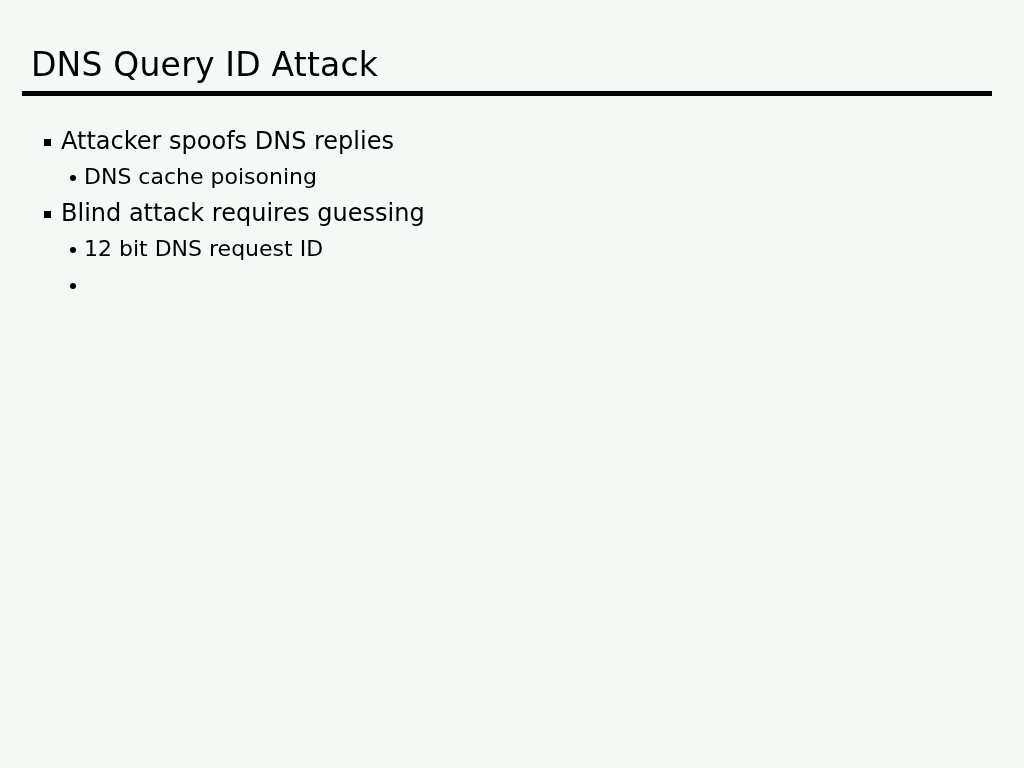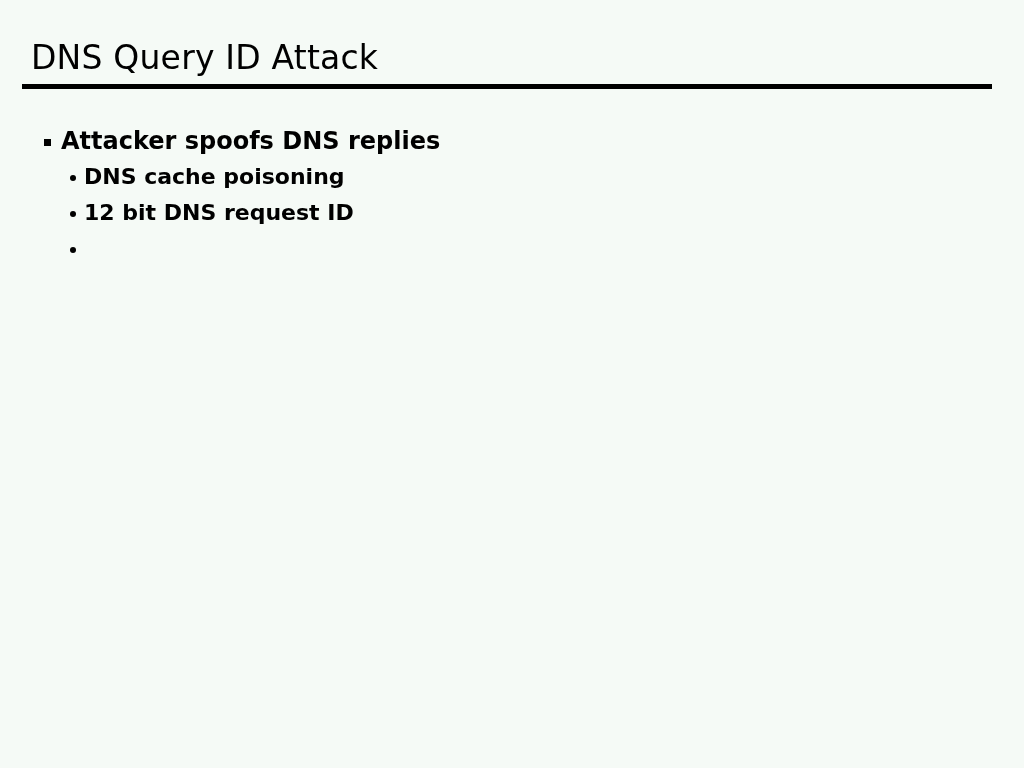--- a/index.html
+++ b/index.html
@@ -22,21 +22,21 @@
     width: 1024px;
     height: 768px;
     background: #f5faf6;
     box-sizing: border-box;
   }
 
   
   .title-block {
     position: absolute;
     left: 0;
-    top: 0;
+    top: 7px;
     width: 976px;
     height: 96px;
   }
 
   .slide-title {
     position: absolute;
     left: 31px;
     top: 38px;
     margin: 0;
     font-family: "DejaVu Sans", sans-serif;
@@ -56,21 +56,20 @@
     height: 5px;
     background: #000000;
   }
 
   
   .body-block {
     position: absolute;
     left: 0;
     top: 124px;
     width: 916px;
-    font-weight: bold;
   }
 
   ul.bullets {
     list-style: none;
     margin: 0;
     padding: 0;
   }
 
   li.bullet-item {
     position: relative;
@@ -148,20 +147,24 @@
       <li class="bullet-item level-1">
         <span class="bullet-marker"></span>
         <span class="bullet-text">Attacker spoofs DNS replies</span>
       </li>
 
       <li class="bullet-item level-2">
         <span class="bullet-marker"></span>
         <span class="bullet-text">DNS cache poisoning</span>
       </li>
 
+      <li class="bullet-item level-1">
+        <span class="bullet-marker"></span>
+        <span class="bullet-text">Blind attack requires guessing</span>
+      </li>
 
       <li class="bullet-item level-2">
         <span class="bullet-marker"></span>
         <span class="bullet-text">12 bit DNS request ID</span>
       </li>
 
       <li class="bullet-item level-2">
         <span class="bullet-marker"></span>
       </li>
 

